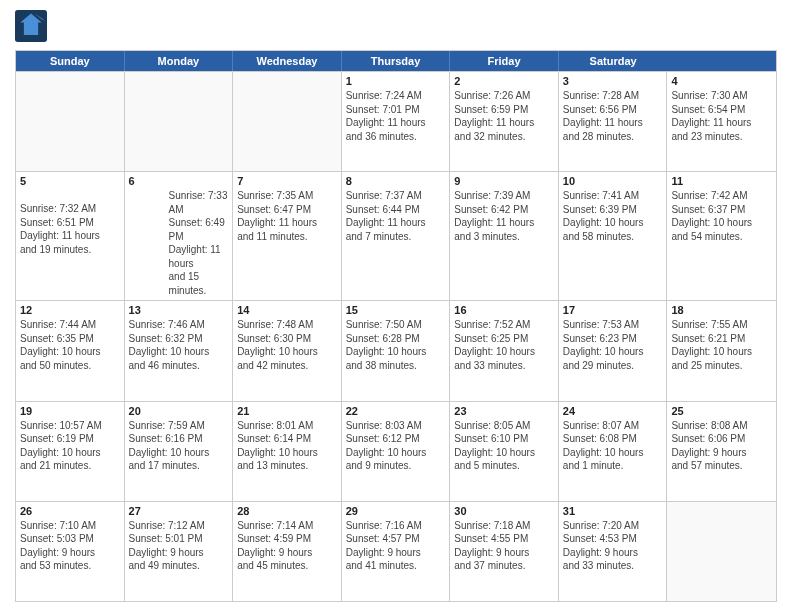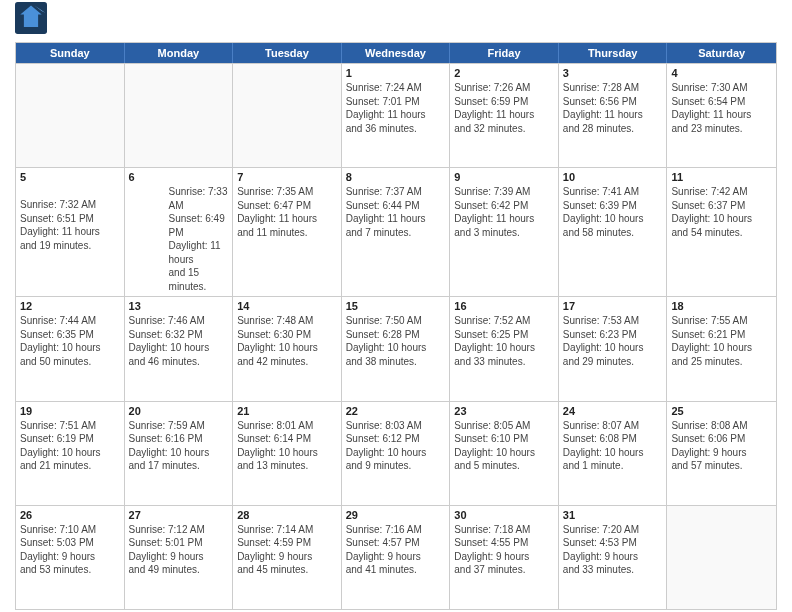--- a/index.html
+++ b/index.html
@@ -6,21 +6,21 @@
     body {
       width: 792px;
       height: 612px;
       font-family: Arial, sans-serif;
       background: #fff;
       overflow: hidden;
     }
     .page {
       width: 792px;
       height: 612px;
-      padding: 2px 15px;
+      padding: 10px 15px;
       display: flex;
       flex-direction: column;
     }
     .header {
       display: flex;
       align-items: flex-start;
       justify-content: space-between;
       margin-bottom: 8px;
     }
     .logo {
@@ -124,24 +124,23 @@
     <div class="title-block">
       <div class="month-title"></div>
       <div class="subtitle"></div>
     </div>
   </div>
 
   <div class="calendar">
     <div class="cal-header-row">
     <div class="cal-header-cell">Sunday</div>
         <div class="cal-header-cell">Monday</div>
-        <div class="cal-header-cell">Tuesday</div>
         <div class="cal-header-cell">Wednesday</div>
+        <div class="cal-header-cell">Thursday</div>
         <div class="cal-header-cell">Friday</div>
-        <div class="cal-header-cell">Thursday</div>
         <div class="cal-header-cell">Saturday</div>
       </div>
     <div class="cal-body">
     <div class="cal-row">
           <div class="cal-cell empty"></div>
           <div class="cal-cell empty"></div>
           <div class="cal-cell empty"></div>
           <div class="cal-cell">
             <div class="day-num">1</div>
             <div class="day-info" style="white-space: pre-line;">Sunrise: 7:24 AM
@@ -269,21 +268,21 @@
             <div class="day-num">18</div>
             <div class="day-info" style="white-space: pre-line;">Sunrise: 7:55 AM
 Sunset: 6:21 PM
 Daylight: 10 hours
 and 25 minutes.</div>
           </div>
         </div>
         <div class="cal-row">
           <div class="cal-cell">
             <div class="day-num">19</div>
-            <div class="day-info" style="white-space: pre-line;">Sunrise: 7:51 AM
+            <div class="day-info" style="white-space: pre-line;">Sunrise: 10:57 AM
 Sunset: 6:19 PM
 Daylight: 10 hours
 and 21 minutes.</div>
           </div>
           <div class="cal-cell">
             <div class="day-num">20</div>
             <div class="day-info" style="white-space: pre-line;">Sunrise: 7:59 AM
 Sunset: 6:16 PM
 Daylight: 10 hours
 and 17 minutes.</div>

